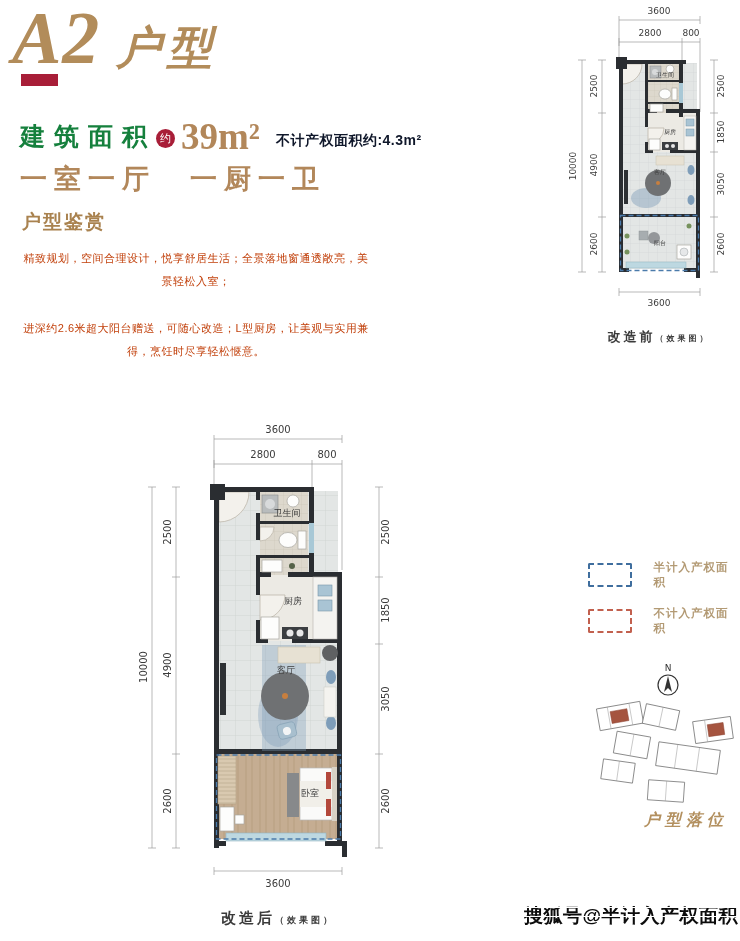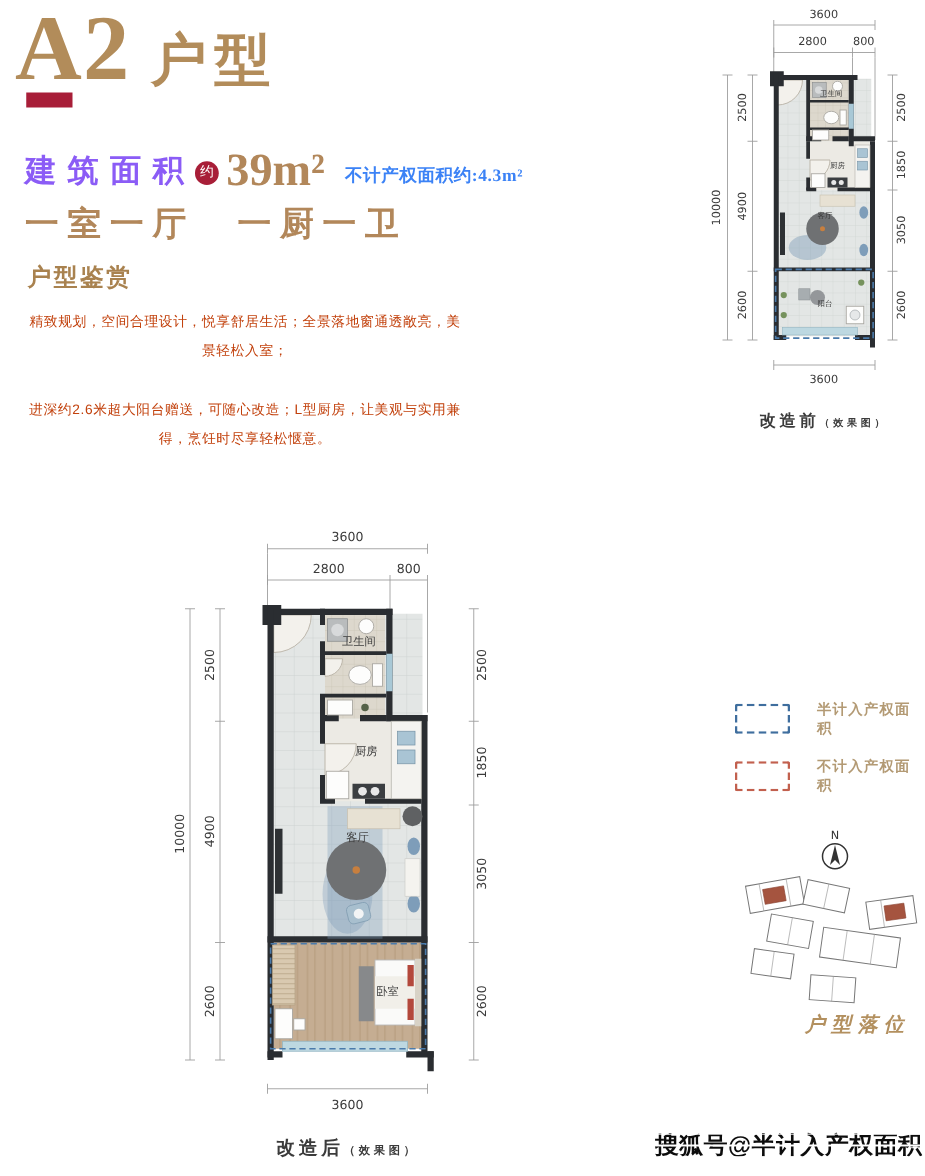--- a/index.html
+++ b/index.html
@@ -1,30 +1,30 @@
 <!DOCTYPE html>
 <html><head>
 <meta charset="utf-8">
 <style>
   html,body{margin:0;padding:0;background:#fff;}
   .page{position:relative;width:740px;height:941px;background:#fff;overflow:hidden;
         font-family:"Liberation Sans",sans-serif;}
 
   
-  .title-row{position:absolute;left:12px;top:2px;display:flex;align-items:baseline;gap:16px;}
+  .title-row{position:absolute;left:12px;top:2px;display:flex;align-items:baseline;gap:16px;font-style:italic;}
   .title-main{font-family:"Liberation Serif",serif;font-size:74px;font-weight:700;line-height:0.95;
               color:#b28c5a;letter-spacing:1px;}
   .title-suffix{font-family:"Liberation Serif",serif;font-size:45px;font-weight:700;color:#b28c5a;letter-spacing:6px;margin-top:16px;}
   .red-dash{position:absolute;left:21px;top:74px;width:37px;height:12px;background:#a81e38;}
   .area-row{position:absolute;left:20px;top:115px;height:42px;display:flex;align-items:center;}
-  .area-label{font-family:"Liberation Serif",serif;font-size:25px;font-weight:700;color:#8b5cf6;letter-spacing:9px;}
+  .area-label{font-family:"Liberation Serif",serif;font-size:25px;font-weight:700;color:#15803d;letter-spacing:9px;}
   .area-badge{flex:0 0 auto;width:19px;height:19px;border-radius:50%;background:#a81e38;color:#fff;
               font-size:11px;line-height:19px;text-align:center;margin:4px 6px 0 0;}
   .area-value{font-family:"Liberation Serif",serif;font-size:37px;font-weight:700;color:#b2875a;margin-right:16px;}
-  .area-note{font-size:14px;font-weight:700;color:#3b82f6;letter-spacing:0.5px;margin-top:10px;font-family:Liberation Serif, serif;}
+  .area-note{font-size:14px;font-weight:700;color:#0f172a;letter-spacing:0.5px;margin-top:10px;}
   .layout-line{position:absolute;left:20px;top:161px;font-family:"Liberation Serif",serif;font-size:27px;
                font-weight:700;color:#b2875a;letter-spacing:7px;text-align:center;}
   .section-title{position:absolute;left:22px;top:209px;font-size:19px;font-weight:700;color:#a9824f;letter-spacing:2px;}
   .paragraph{position:absolute;left:21px;width:350px;margin:0;font-size:11px;line-height:23px;
              color:#c2410c;letter-spacing:0.5px;text-align:center;}
   .p1{top:247px;}
   .p2{top:317px;}
 
   
   .plan{position:absolute;}

